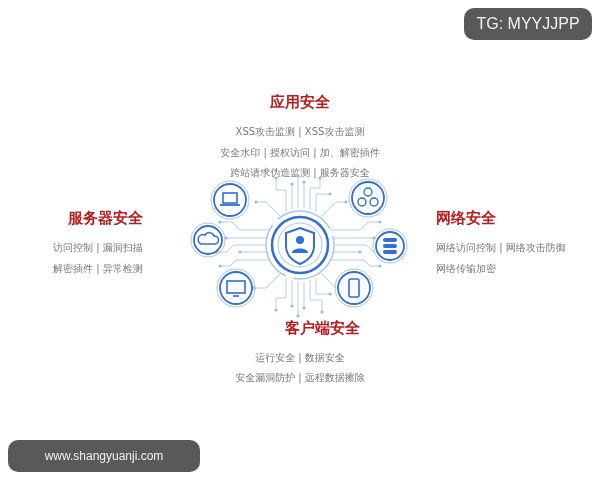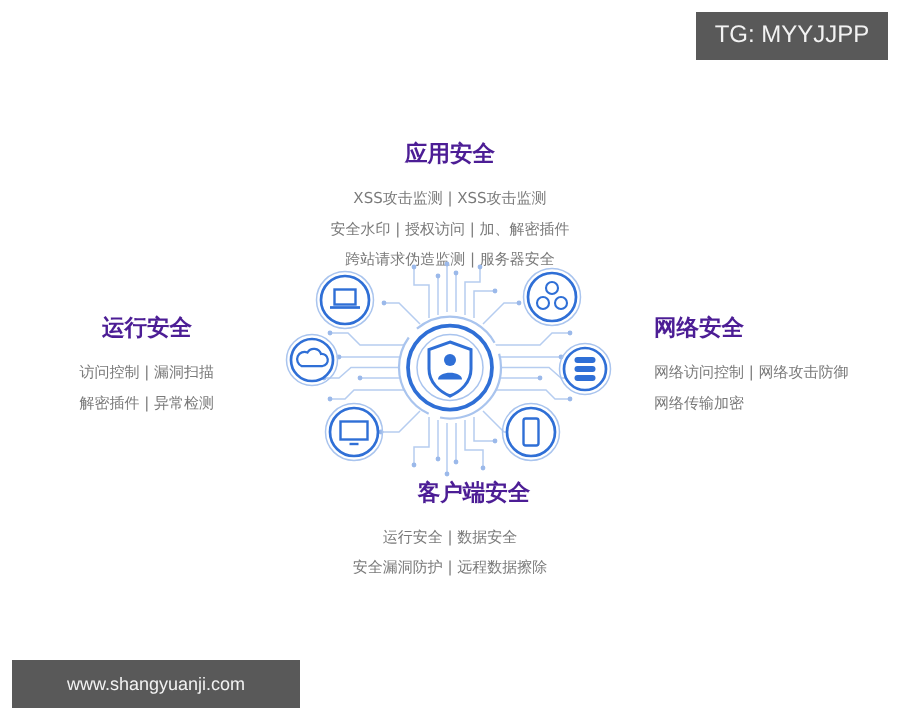--- a/index.html
+++ b/index.html
@@ -1,50 +1,50 @@
 <!DOCTYPE html>
 <html><head>
 <meta charset="utf-8">
 <style>
   html, body { margin:0; padding:0; }
   body { width:600px; height:480px; position:relative; background:#ffffff; overflow:hidden; font-family:"DejaVu Sans", sans-serif; }
-  .badge { position:absolute; background:#595959; color:#f2f2f2; font-family:"Liberation Sans", sans-serif; }
+  .badge { position:absolute; background:#595959; color:#f2f2f2; font-family:"Liberation Sans", sans-serif;border-radius:10px; }
   .badge.tg { left:464px; top:8px; width:128px; height:32px; line-height:32px; font-size:16px; text-align:center; }
   .badge.site { left:8px; top:440px; width:192px; height:32px; line-height:32px; font-size:12px; text-align:center; }
-  .title { position:absolute; font-weight:bold; color:#4c1d95; font-size:15px; white-space:nowrap; }
+  .title { position:absolute; font-weight:bold; color:#b91c1c; font-size:15px; white-space:nowrap; }
   .line { position:absolute; color:#7a7a7a; font-size:10px; white-space:nowrap; }
   .center { text-align:center; }
   svg.diagram { position:absolute; left:190px; top:170px; }
 </style>
 </head>
 <body>
 
 <div class="badge tg">TG: MYYJJPP</div>
 
 <div>
   <div class="title center" style="left:240px;top:93px;width:120px;">应用安全</div>
   <div class="line center" style="left:180px;top:125px;width:240px;">XSS攻击监测 | XSS攻击监测</div>
   <div class="line center" style="left:180px;top:146px;width:240px;">安全水印 | 授权访问 | 加、解密插件</div>
   <div class="line center" style="left:180px;top:166px;width:240px;">跨站请求伪造监测 | 服务器安全</div>
 </div>
 
 <div>
-  <div class="title" style="left:68px;top:209px;">运行安全</div>
+  <div class="title" style="left:68px;top:209px;">服务器安全</div>
   <div class="line" style="left:53px;top:241px;">访问控制 | 漏洞扫描</div>
   <div class="line" style="left:53px;top:262px;">解密插件 | 异常检测</div>
 </div>
 
 <div>
   <div class="title" style="left:436px;top:209px;text-align:center;">网络安全</div>
   <div class="line" style="left:436px;top:241px;">网络访问控制 | 网络攻击防御</div>
   <div class="line" style="left:436px;top:262px;text-align:right;">网络传输加密</div>
 </div>
 
 <div>
-  <div class="title center" style="left:256px;top:319px;width:120px;">客户端安全</div>
+  <div class="title center" style="left:240px;top:319px;width:120px;text-align:right;">客户端安全</div>
   <div class="line center" style="left:180px;top:351px;width:240px;">运行安全 | 数据安全</div>
   <div class="line center" style="left:180px;top:371px;width:240px;">安全漏洞防护 | 远程数据擦除</div>
 </div>
 
 <svg class="diagram" width="220" height="150" viewBox="0 0 220 150">
   <g stroke="#b6cdf0" stroke-width="1" fill="none">
 
     <path d="M96 42 V20 H86 V8"></path>
       <path d="M102 40 V14"></path>
       <path d="M108 38 V6"></path>

